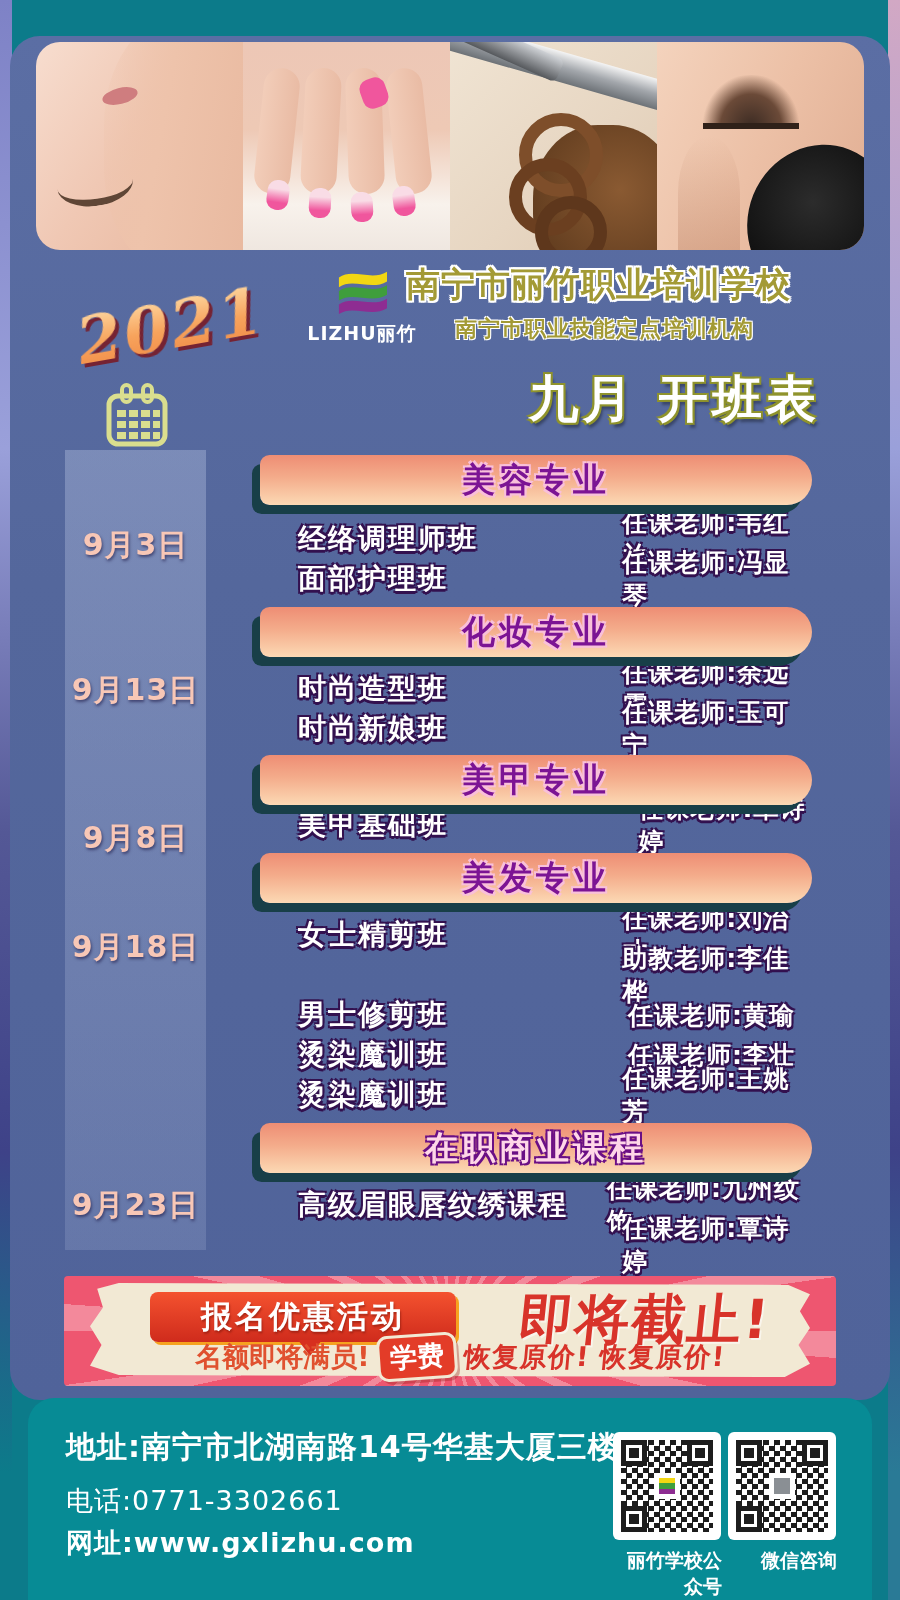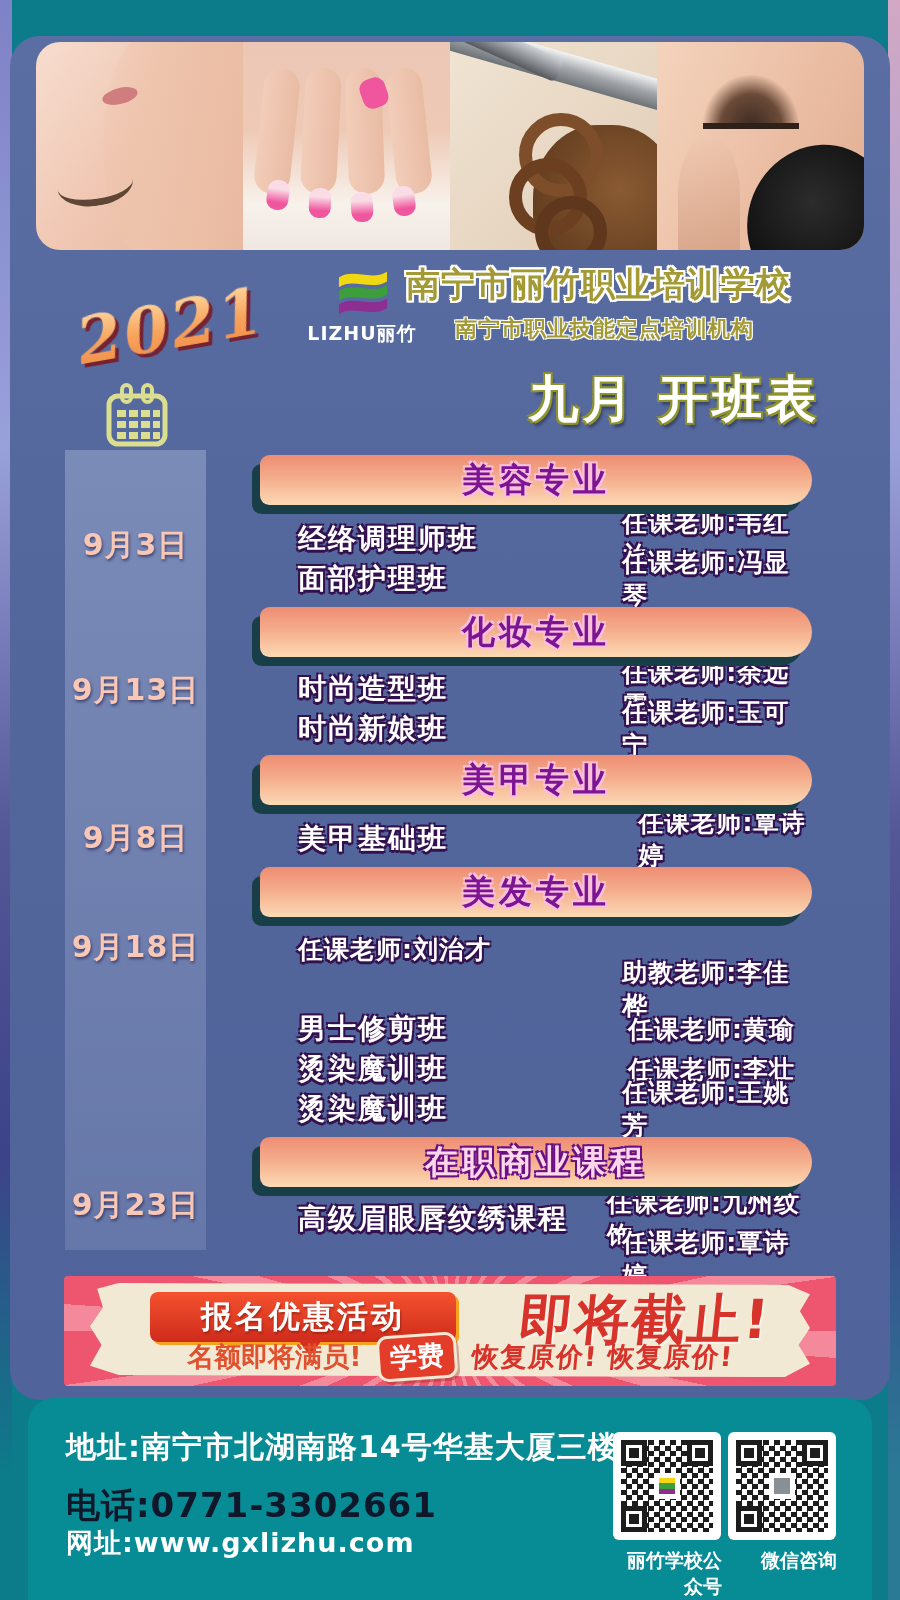--- a/index.html
+++ b/index.html
@@ -72,21 +72,21 @@
   .sched{position:absolute;left:260px;top:450px;width:552px;z-index:3;}
   .banner{position:relative;height:50px;border-radius:10px 26px 26px 10px;
     background:linear-gradient(180deg,#ee8d74 0%,#f4ac8b 45%,#fcd9b4 100%);
     box-shadow:-8px 9px 0 #183f48;display:flex;align-items:center;justify-content:center;}
   .b1{margin-top:5px;} .b2{margin-top:8px;} .b3{margin-top:6px;} .b4{margin-top:8px;} .b5{margin-top:8px;}
   .banner-text{font-size:33px;font-weight:900;letter-spacing:4px;color:#7c1494;
     text-shadow:-2px -2px 0 #f9c0da,2px -2px 0 #f9c0da,-2px 2px 0 #f9c0da,2px 2px 0 #f9c0da;}
   .b5 .banner-text{color:#ffd7e8;
     text-shadow:-2px -2px 0 #6b0f85,2px -2px 0 #6b0f85,-2px 2px 0 #6b0f85,2px 2px 0 #6b0f85;}
   .row{display:flex;align-items:center;height:40px;padding-left:38px;}
-  .mt1{margin-top:14px;} .mt2{margin-top:12px;} .mt3{margin-top:14px;gap:44px;}
+  .mt1{margin-top:14px;} .mt2{margin-top:12px;} .mt3{margin-top:0;gap:44px;}
   .cls{width:330px;font-size:28px;font-weight:900;color:#fff;letter-spacing:2px;
     text-shadow:-2px -2px 0 #33114f,2px -2px 0 #33114f,-2px 2px 0 #33114f,2px 2px 0 #33114f,0 3px 0 #33114f;}
   .teach{font-size:25px;font-weight:900;color:#fff;letter-spacing:1px;
     text-shadow:-2px -2px 0 #33114f,2px -2px 0 #33114f,-2px 2px 0 #33114f,2px 2px 0 #33114f,0 3px 0 #33114f;}
 
   
   .promo{position:absolute;left:64px;top:1276px;width:772px;height:110px;background:#ee5670;
     border-radius:4px;overflow:hidden;z-index:4;}
   .promo .rays{position:absolute;inset:-60px;
     background:repeating-conic-gradient(from -90deg at 50% 50%,rgba(255,255,255,.30) 0 4deg,rgba(255,255,255,0) 4deg 12deg);}
@@ -96,31 +96,31 @@
     background:linear-gradient(180deg,#f4522f,#cf2b1c);border-radius:8px;
     box-shadow:3px 3px 0 #f6a21f;display:flex;align-items:center;justify-content:center;}
   .promo-badge span{color:#fff;font-size:31px;font-weight:900;letter-spacing:3px;
     text-shadow:1px 2px 2px rgba(120,20,10,.5);}
   .pointer{position:absolute;left:148px;bottom:-14px;width:0;height:0;
     border-left:12px solid transparent;border-right:12px solid transparent;border-top:16px solid #d72f1f;}
   .promo-headline{position:absolute;left:400px;top:8px;width:362px;text-align:center;
     font-size:54px;font-weight:900;color:#d8332a;transform:skewX(-6deg);letter-spacing:2px;
     text-shadow:2px 2px 0 rgba(255,255,255,.55);}
   .promo-line{position:absolute;left:60px;right:40px;bottom:9px;display:flex;align-items:center;
-    justify-content:center;gap:18px;}
+    justify-content:center;gap:10px;}
   .pb-left{color:#e0512f;font-size:27px;font-weight:700;}
   .fee{background:#e33c28;color:#fff;font-size:27px;font-weight:900;padding:2px 10px;border-radius:8px;
     transform:rotate(-4deg);box-shadow:0 0 0 3px #f2e9d4,3px 4px 0 2px rgba(150,30,20,.35);}
   .pb-right{color:#d8332a;font-size:27px;font-weight:900;transform:skewX(-5deg);letter-spacing:1px;}
 
   
   .footer{position:absolute;left:28px;right:28px;top:1398px;bottom:0;background:#078b95;
     border-radius:26px 26px 0 0;z-index:2;}
   .addr{position:absolute;left:38px;top:29px;font-size:30px;font-weight:900;color:#fff;letter-spacing:1px;}
-  .phone{position:absolute;left:38px;top:85px;font-size:34px;font-weight:700;color:#0f172a;letter-spacing:1px;}
+  .phone{position:absolute;left:38px;top:85px;font-size:27px;font-weight:400;color:#ffffff;letter-spacing:1px;}
   .web{position:absolute;left:38px;top:127px;font-size:27px;font-weight:900;color:#fff;letter-spacing:1px;}
   .qr{position:absolute;top:34px;width:108px;height:108px;background:#fff;border-radius:6px;}
   .qr1{left:585px;} .qr2{left:700px;}
   .qr-dots{position:absolute;inset:8px;background:repeating-conic-gradient(#1d1d1d 0% 25%,transparent 0% 50%);
     background-size:11px 11px;}
   .finder{position:absolute;width:26px;height:26px;background:#fff;border:5px solid #1d1d1d;box-sizing:border-box;}
   .finder::after{content:"";position:absolute;inset:3px;background:#1d1d1d;}
   .f-tl{left:8px;top:8px;} .f-tr{right:8px;top:8px;} .f-bl{left:8px;bottom:8px;}
   .qr-center{position:absolute;left:50%;top:50%;width:26px;height:26px;margin:-13px 0 0 -13px;background:#fff;border-radius:3px;}
   .qr1 .qr-center::after{content:"";position:absolute;inset:5px;
@@ -239,20 +239,21 @@
     </div>
     <div class="row mt3">
       <span class="cls">美甲基础班</span>
       <span class="teach">任课老师:覃诗婷</span>
     </div>
 
     <div class="banner b4">
       <span class="banner-text">美发专业</span>
     </div>
     <div class="row mt2">
+      <span class="cls">女士精剪班</span>
       <span class="teach">任课老师:刘治才</span>
     </div>
     <div class="row">
       <span class="cls"></span>
       <span class="teach">助教老师:李佳桦</span>
     </div>
     <div class="row">
       <span class="cls">男士修剪班</span>
       <span class="teach">任课老师:黄瑜</span>
     </div>

